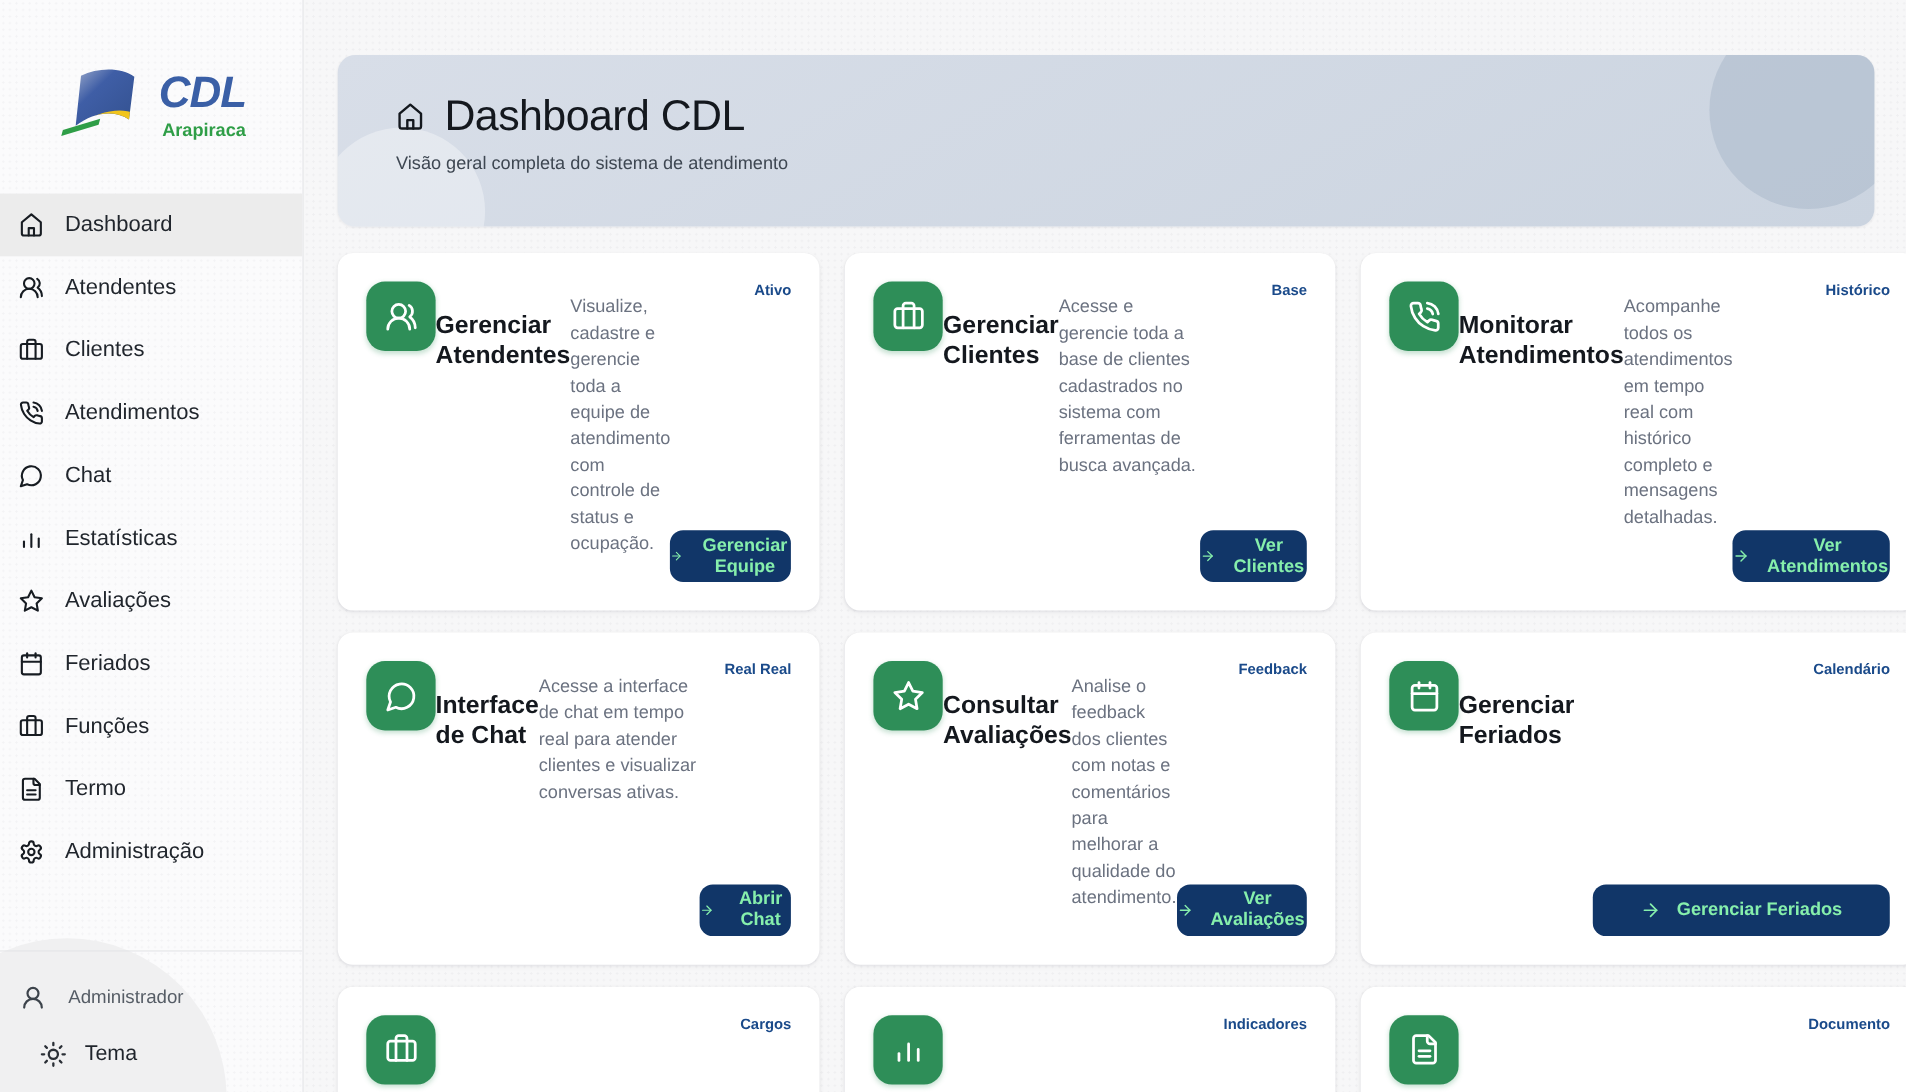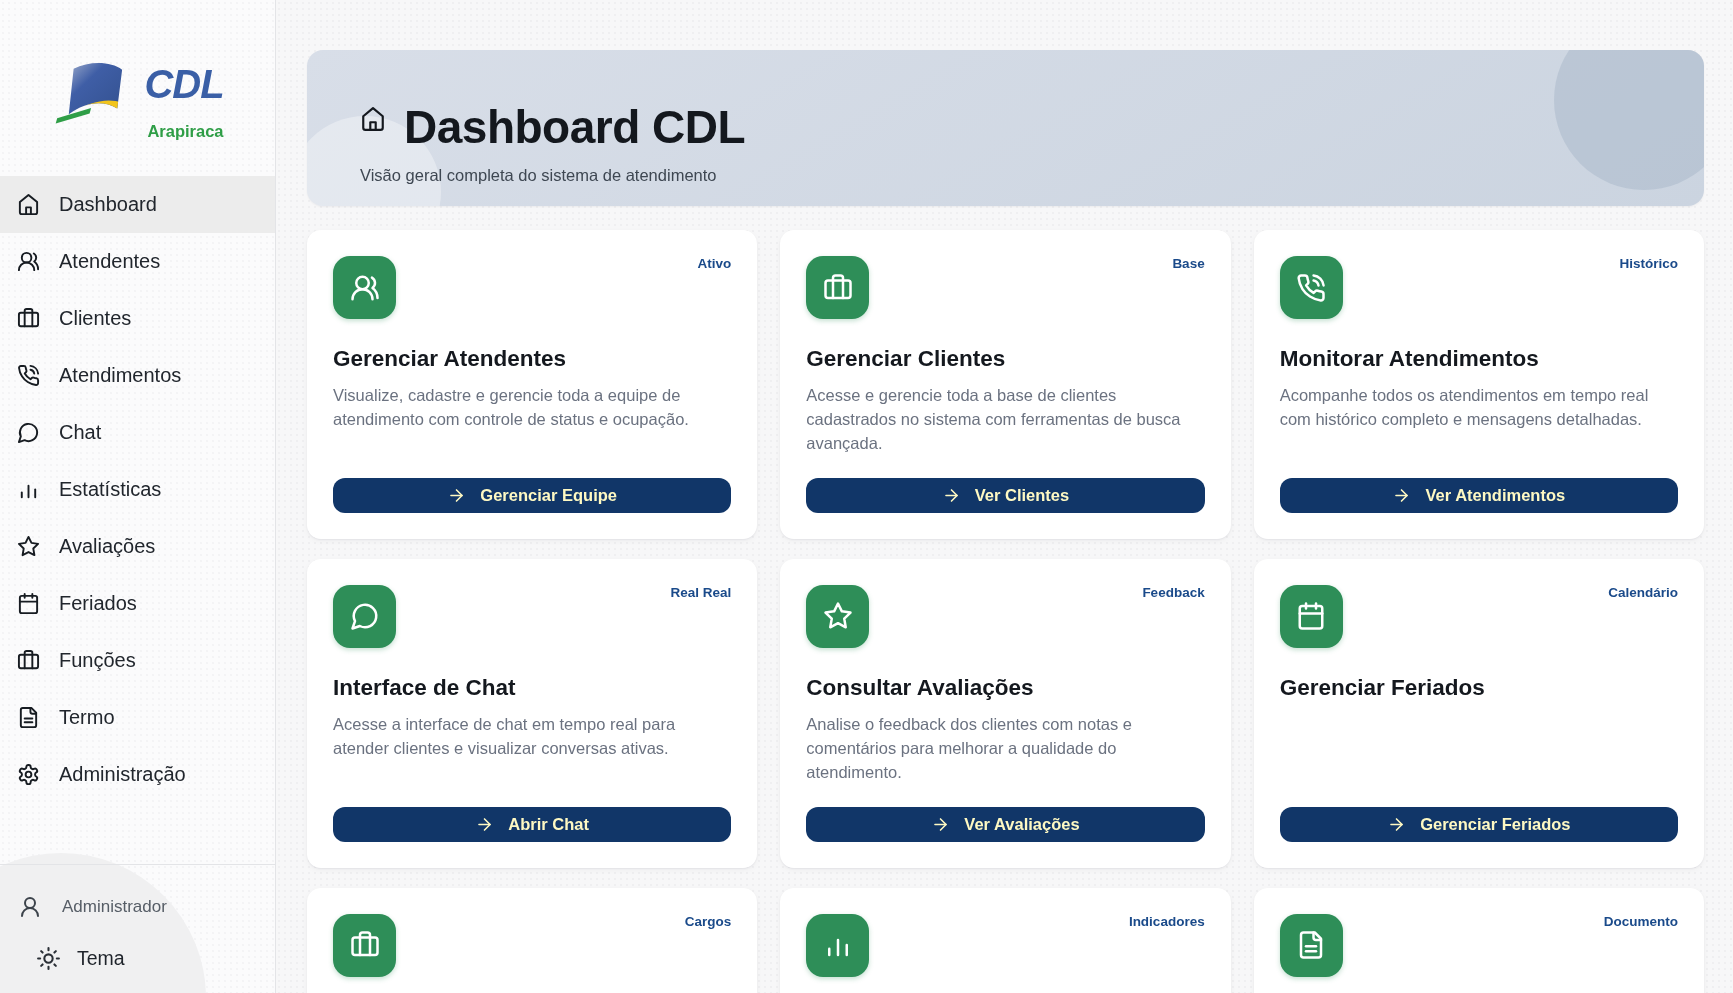--- a/index.html
+++ b/index.html
@@ -20,21 +20,21 @@
     display:flex; flex-direction:column; position:relative; overflow:hidden;
   }
   .sidebar-circle {
     position:absolute; left:-84px; bottom:-150px; width:290px; height:290px;
     border-radius:50%; background:#f0f0f1; pointer-events:none;
   }
   .logo-wrap { padding-top:62px; height:176px; display:flex; justify-content:center; align-items:flex-start; gap:7px; }
   .logo-flag { width:86px; height:64px; flex:none; }
   .logo-text { display:flex; flex-direction:column; padding-top:2px; }
   .logo-cdl { font-size:40px; font-weight:700; font-style:italic; color:var(--logo-blue,#3a5fa6); letter-spacing:-1px; line-height:1; }
-  .logo-city { font-size:16.5px; font-weight:700; color:var(--logo-green,#2f9e47); margin-top:18px; padding-left:3px; }
+  .logo-city { font-size:16.5px; font-weight:700; color:var(--logo-green,#2f9e47); margin-top:6px; padding-left:3px; }
   .nav { display:flex; flex-direction:column; }
   .nav-item { height:57px; display:flex; align-items:center; gap:19px; padding-left:17px; font-size:20px; color:#21262d; cursor:pointer; }
   .nav-item.active { background:#ececec; }
   .nav-item .ic { width:23px; height:23px; color:#171c22; flex:none; }
   .sidebar-footer { margin-top:auto; position:relative; z-index:1; padding-bottom:10px; }
   .sidebar-divider { height:1px; background:#e3e4e7; margin-bottom:20px; }
   .user-row { display:flex; align-items:center; gap:20px; padding-left:18px; height:44px; font-size:17px; color:#565d66; margin-bottom:4px; }
   .user-row .ic { width:24px; height:24px; color:#3c434b; }
   .theme-row { display:flex; align-items:center; gap:16px; padding-left:36px; height:50px; font-size:19.5px; color:#1f242b; cursor:pointer; }
   .theme-row .ic { width:25px; height:25px; color:#2a2f36; }
@@ -43,40 +43,40 @@
     position:relative; height:156px; border-radius:16px; overflow:hidden;
     background:linear-gradient(150deg, var(--hero-from,#d8dee8) 0%, var(--hero-to,#cbd4e0) 100%);
     box-shadow:0 1px 2px rgba(16,24,40,.05);
     margin-bottom:24px;
   }
   .circle-tr { position:absolute; top:-40px; right:-30px; width:180px; height:180px; border-radius:50%; background:rgba(150,168,188,.33); }
   .circle-bl { position:absolute; bottom:-62px; left:-18px; width:152px; height:152px; border-radius:50%; background:rgba(255,255,255,.35); }
   .hero-content { position:absolute; left:53px; top:34px; }
   .hero-title-row { display:flex; align-items:center; gap:18px; }
   .hero-title-row .ic { width:26px; height:26px; color:#14181e; }
-  .hero-title { font-size:46px; font-weight:700; color:#14181e; letter-spacing:-.5px;margin-top:16px; }
+  .hero-title { font-size:39px; font-weight:400; color:#14181e; letter-spacing:-.5px; }
   .hero-sub { margin-top:12px; font-size:16.5px; color:#3e4752; }
   .grid { display:grid; grid-template-columns:repeat(3,1fr); gap:20px 23px; }
   .card {
     position:relative; background:#fff; border-radius:14px; padding:26px;
-    min-height:295px; display:flex; flex-direction:column; align-items:flex-start;
+    min-height:295px; display:flex; flex-direction:row; align-items:flex-start;
     box-shadow:0 1px 2px rgba(16,24,40,.06), 0 2px 6px rgba(16,24,40,.04);
   }
   .badge { position:absolute; top:26px; right:26px; font-size:13.5px; font-weight:700; color:var(--badge-navy,#1a4a8a); }
   .tile {
     width:63px; height:63px; border-radius:17px; background:var(--accent-green,#2e8e58);
     color:#fff; display:flex; align-items:center; justify-content:center;
     box-shadow:0 2px 5px rgba(46,142,88,.28); flex:none;
   }
   .tile .ic { width:30px; height:30px; }
   .card-title { margin-top:26px; font-size:22.5px; font-weight:700; color:#14181e; line-height:1.2; }
   .card-desc { margin-top:12px; margin-bottom:22px; font-size:16.5px; line-height:1.45; color:#6b7280; }
   .card-btn {
-    margin-top:auto; width:100%; height:35px; border:none; border-radius:12px;
-    background:var(--navy-button,#113668); color:#fef9c3; font-family:inherit;
+    margin-top:auto; width:100%; height:47px; border:none; border-radius:12px;
+    background:var(--navy-button,#113668); color:#86efac; font-family:inherit;
     font-size:16.5px; font-weight:600; display:flex; align-items:center; justify-content:center;
     gap:14px; cursor:pointer;
   }
   .card-btn .ic { width:19px; height:19px; }
   .ic { stroke:currentColor; fill:none; stroke-width:2; stroke-linecap:round; stroke-linejoin:round; }
 </style>
 </head>
 <body>
 
 <aside class="sidebar">

